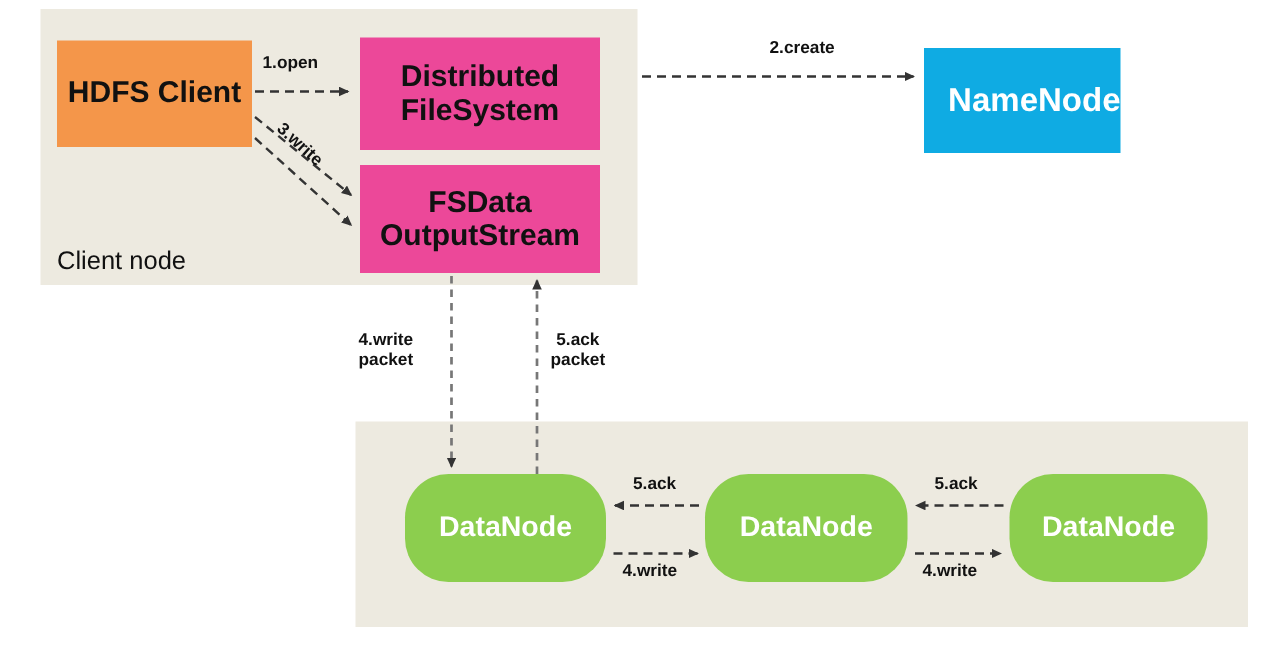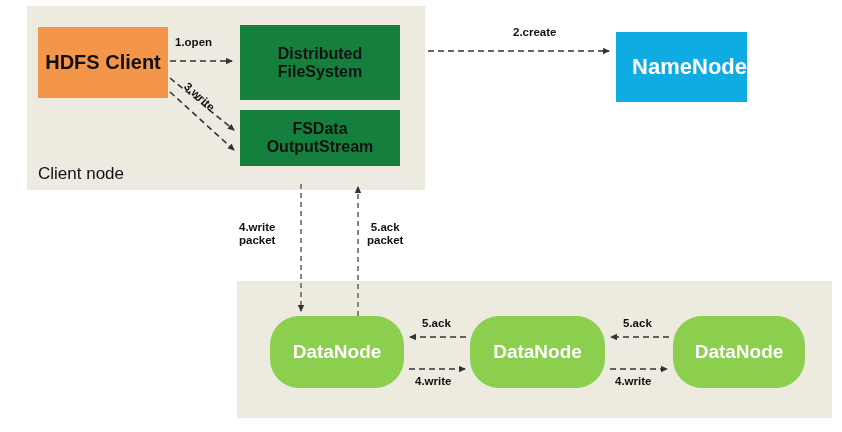--- a/index.html
+++ b/index.html
@@ -30,23 +30,23 @@
     font-weight: bold;
     line-height: 1.12;
     box-sizing: border-box;
   }
   .box-hdfs-client {
     background: #F4964A;
     color: #111111;
     font-size: 20px;
   }
   .box-pink {
-    background: #15803d;
+    background: #ec4899;
     color: #111111;
-    font-size: 16px;
+    font-size: 20px;
   }
   .box-namenode {
     background: #0FABE3;
     color: #ffffff;
     font-size: 22px;
     justify-content: flex-end;
   }
   .box-datanode {
     background: #8CCE4E;
     color: #ffffff;
@@ -96,21 +96,21 @@
     <span>HDFS Client</span>
   </div>
 
   <div class="node-box box-pink" style="left:240px; top:25px; width:160px; height:75px;">
     <span>
       <span>Distributed</span><br>
       <span>FileSystem</span>
     </span>
   </div>
 
-  <div class="node-box box-pink" style="left:240px; top:110px; width:160px; height:56px;">
+  <div class="node-box box-pink" style="left:240px; top:110px; width:160px; height:72px;">
     <span>
       <span>FSData</span><br>
       <span>OutputStream</span>
     </span>
   </div>
 
   <div class="node-box box-namenode" style="left:616px; top:32px; width:131px; height:70px;">
     <span>NameNode</span>
   </div>
 

